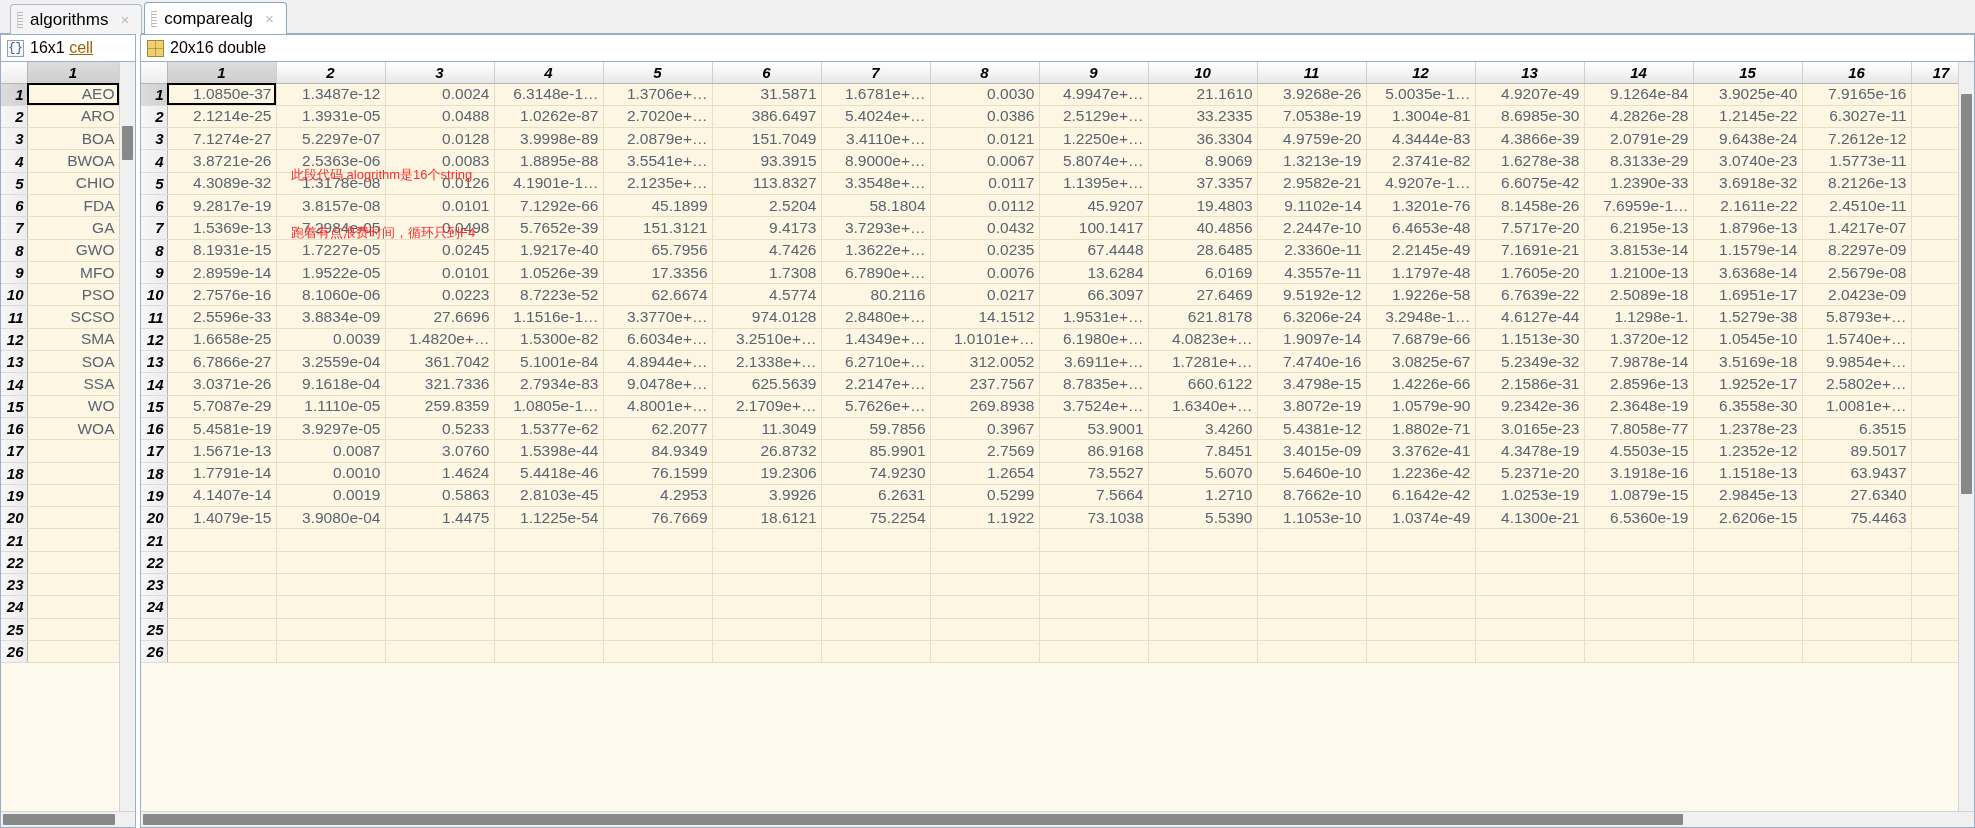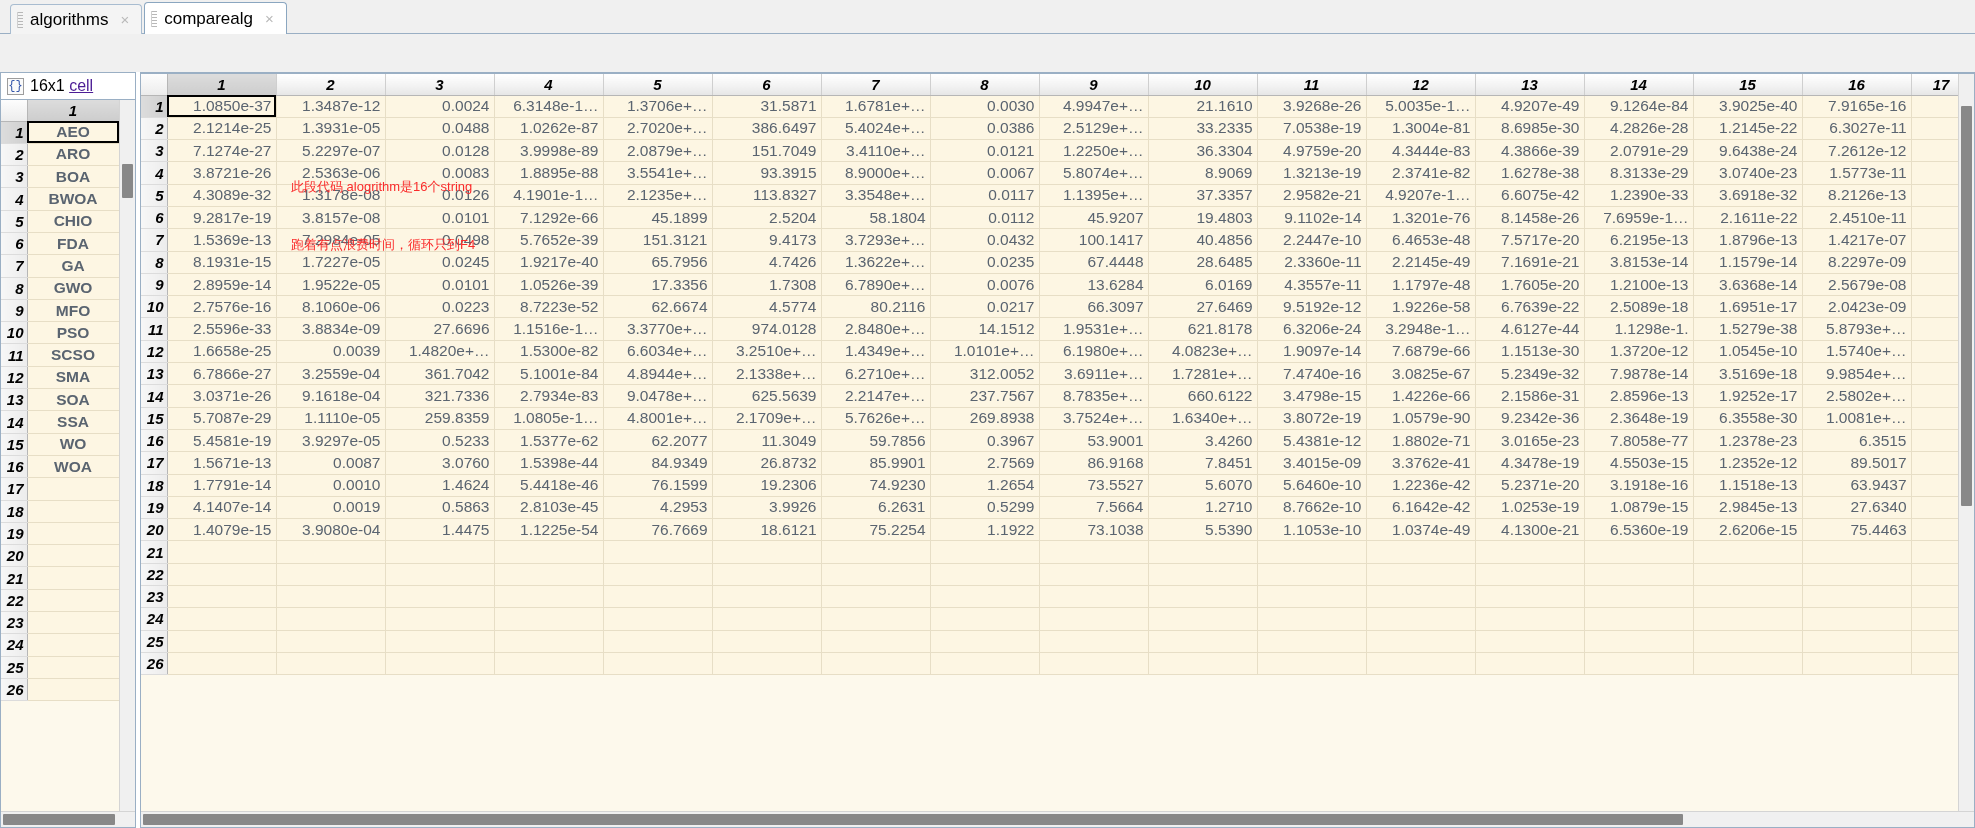--- a/index.html
+++ b/index.html
@@ -9,21 +9,20 @@
     background: #f0f0f0;
     font-family: "Liberation Sans", sans-serif;
   }
   #app {
     position: relative;
     width: 1975px;
     height: 828px;
     background: #f0f0f0;
     display: flex;
     flex-direction: column;
-    gap: 38px;
   }
 
   
   .tabstrip {
     height: 34px;
     background: #f0f0f0;
     display: flex;
     align-items: flex-end;
     padding-left: 10px;
     box-sizing: border-box;
@@ -116,21 +115,21 @@
     color: #3355aa;
     font-family: "Liberation Mono", monospace;
   }
   .vicon.matrix {
     border: 1px solid #a08a3a;
     background:
       linear-gradient(to right, #f7e6a8 0 49%, #c6b06a 49% 51%, #f7e6a8 51% 100%),
       linear-gradient(to bottom, #f7e6a8 0 49%, #c6b06a 49% 51%, #f7e6a8 51% 100%);
     background-blend-mode: multiply;
   }
-  .hdr-link { color: #4c1d95; text-decoration: underline; cursor: pointer; }
+  .hdr-link { color: #a16207; text-decoration: underline; cursor: pointer; }
 
   
   .grid-wrap {
     flex: 1;
     position: relative;
     overflow: hidden;
     border-top: 1px solid #9aafc4;
     background: #fdf9ec;
   }
   table.grid {
@@ -179,21 +178,21 @@
   }
   table.grid td.rowhead.sel {
     background: linear-gradient(to right, #dcdcdc 0%, #cfcfcf 100%);
   }
   table.grid td.cell {
     background: #fdf6e3;
     border-right: 1px solid #e7dec6;
     border-bottom: 1px solid #e7dec6;
     text-align: right;
   }
-  table.grid td.cell.left { text-align: center; font-weight: bold; }
+  table.grid td.cell.left { text-align: right; }
   table.grid td.cell.selected {
     outline: 2px solid #000;
     outline-offset: -2px;
   }
 
   
   .annot {
     position: absolute;
     color: #fa2b2b;
     font-size: 13px;
@@ -374,20 +373,24 @@
         <div class="vscroll">
           <div class="thumb" style="top:64px;height:34px;"></div>
         </div>
       </div>
       <div class="hscroll">
         <div class="thumb" style="left:2px;width:112px;"></div>
       </div>
     </div>
 
     <div class="panel panel-right">
+      <div class="panel-header">
+        <span class="vicon matrix"></span>
+        <span>20x16 double</span>
+      </div>
       <div class="grid-wrap">
         <table class="grid" id="grid-right-table">
             <thead>
               <tr>
                 <th class="corner" style="width: 26px;"></th>
                 <th class="colhead-sel" style="width: 109px;">1</th>
                 <th style="width: 109px;">2</th>
                 <th style="width: 109px;">3</th>
                 <th style="width: 109px;">4</th>
                 <th style="width: 109px;">5</th>

